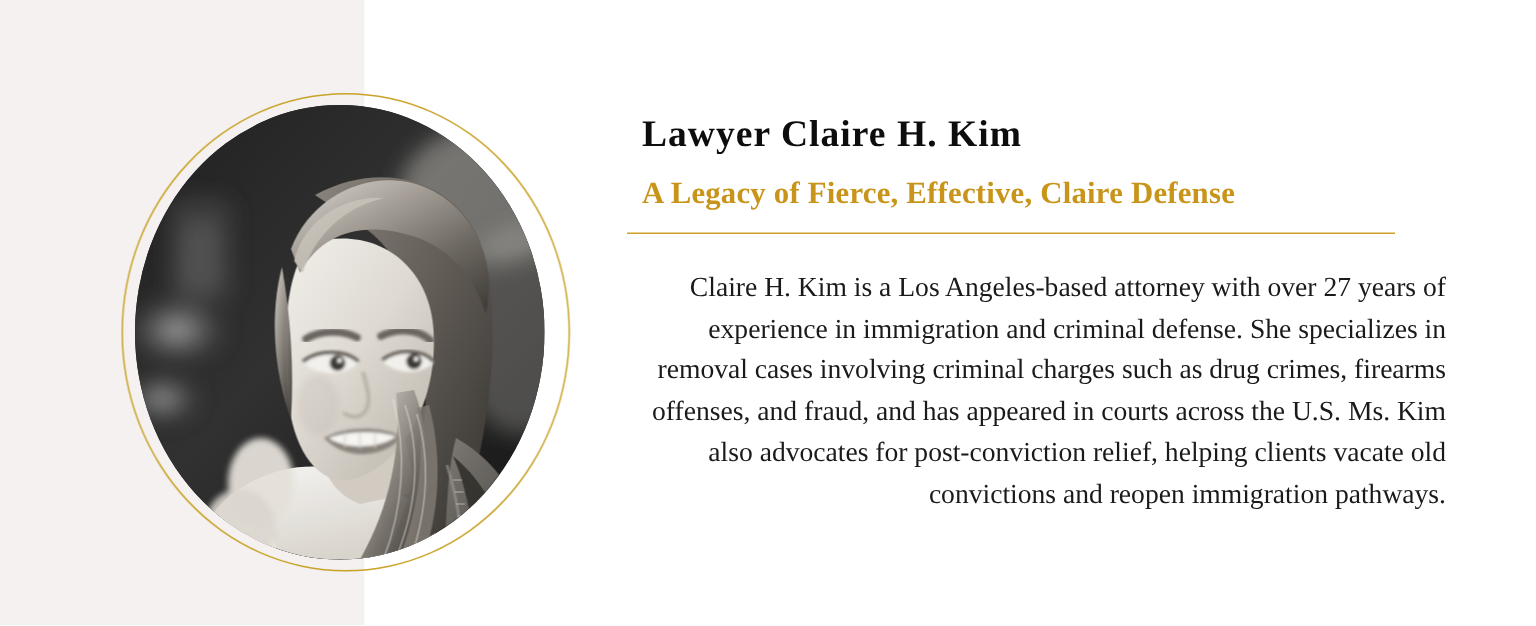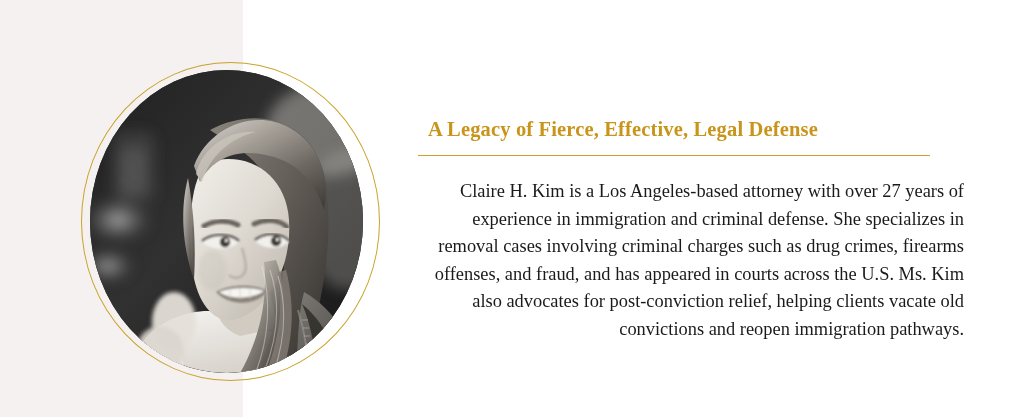--- a/index.html
+++ b/index.html
@@ -249,21 +249,22 @@
         </g>
 
         <rect x="0" y="0" width="273" height="303" fill="#808080" opacity="0.04"></rect>
       </svg>
     </div>
 
     <div class="portrait-ring"></div>
   </div>
 
   <div class="text-col">
-
-    <h2 class="subtitle">A Legacy of Fierce, Effective, Legal Defense</h2>
+    <h1 class="title">Lawyer Claire H. Kim</h1>
+
+    <h2 class="subtitle">A Legacy of Fierce, Effective, Claire Defense</h2>
 
     <div class="divider"></div>
 
     <p class="bio">Claire H. Kim is a Los Angeles-based attorney with over 27 years of experience in immigration and criminal defense. She specializes in removal cases involving criminal charges such as drug crimes, firearms offenses, and fraud, and has appeared in courts across the U.S. Ms. Kim also advocates for post-conviction relief, helping clients vacate old convictions and reopen immigration pathways.</p>
   </div>
 
 </div>
 
 </body></html>

